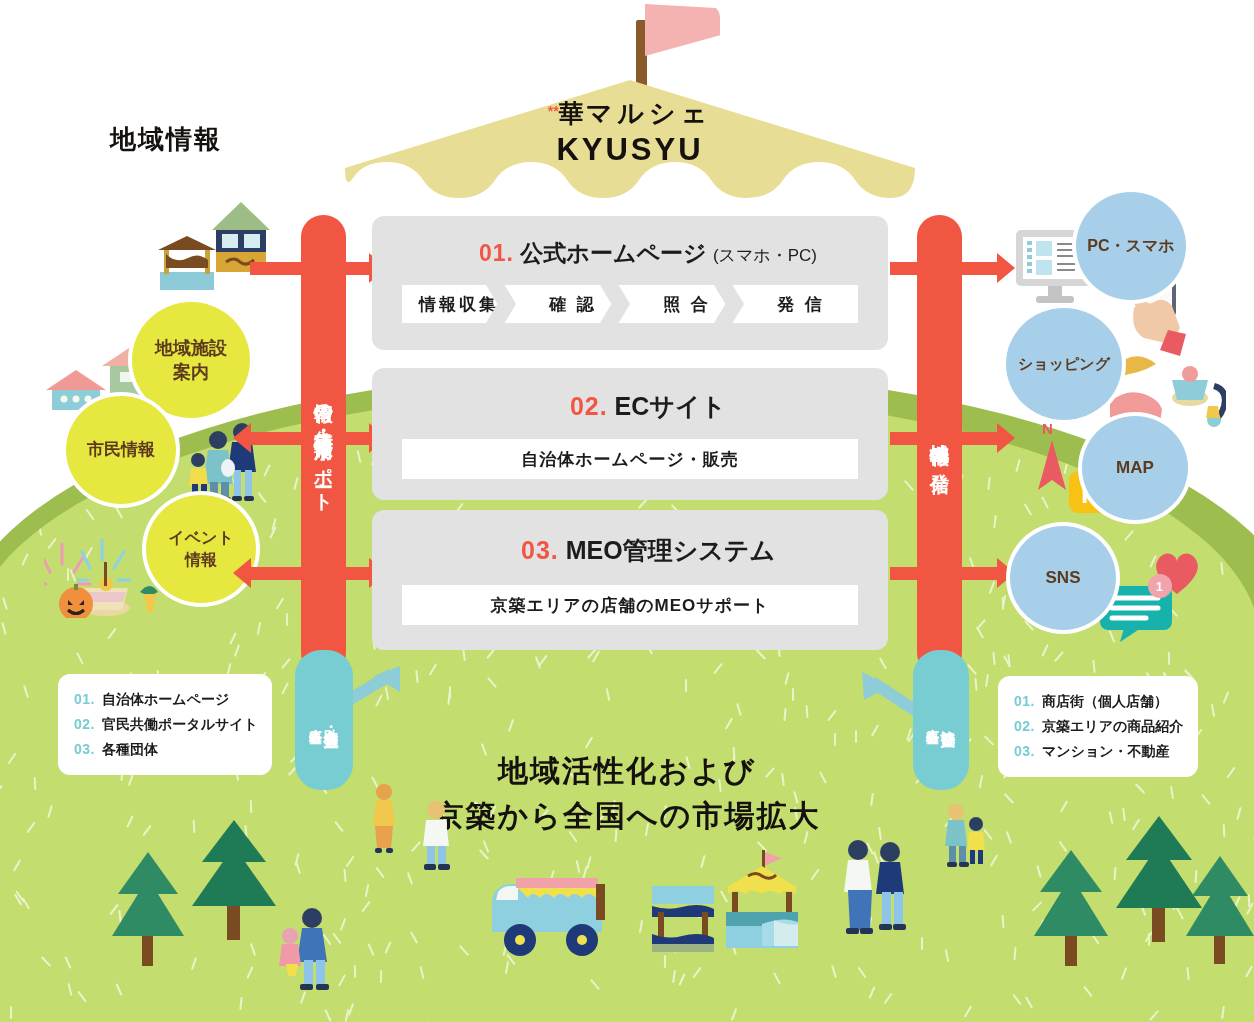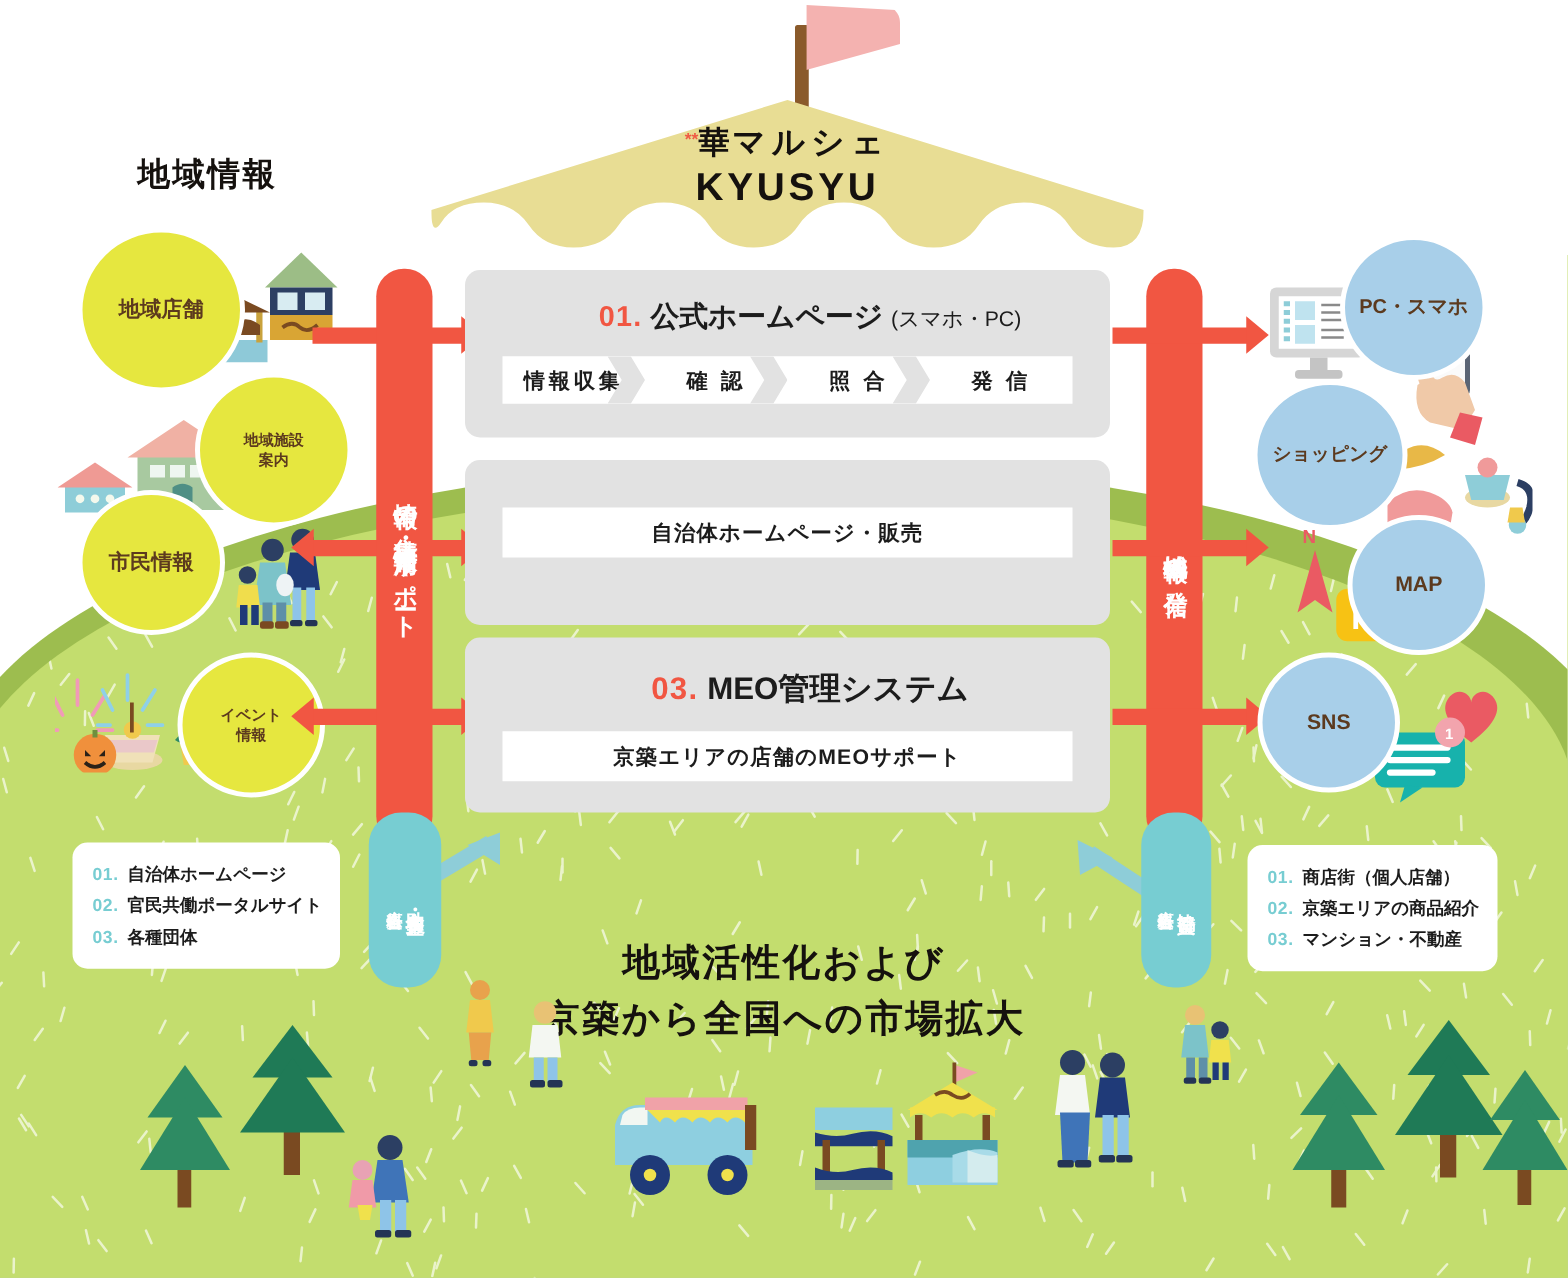--- a/index.html
+++ b/index.html
@@ -681,31 +681,28 @@
       <rect x="60" y="36" width="3" height="24" fill="#7a4a21"></rect>
       <circle cx="32" cy="78" r="17" fill="#f0903c"></circle>
       <path d="M24 74 l5 5 l-5 0 Z M40 74 l-5 5 l5 0 Z" fill="#2a2118"></path>
       <path d="M24 84 q8 7 16 0" stroke="#2a2118" stroke-width="3" fill="none"></path>
       <rect x="30" y="58" width="4" height="6" fill="#6f8f3e"></rect>
       <path d="M96 66 q10 -12 18 0 q-9 6 -18 0" fill="#2e8b63"></path>
       <path d="M100 68 h12 l-3 18 h-6 Z" fill="#f0c94c"></path>
     </svg>
   </div>
 
-  <div class="ycirc" style="left:62px;top:182px;width:134px;height:132px;font-size:17px;">
-    <span>地域店舗</span>
-  </div>
-  <div class="ycirc" style="left:156px;top:298px;width:126px;height:124px;font-size:12px;white-space:pre-line;">
+  <div class="ycirc" style="left:128px;top:298px;width:126px;height:124px;font-size:18px;white-space:pre-line;">
     <span>地域施設
 案内</span>
   </div>
   <div class="ycirc" style="left:62px;top:392px;width:118px;height:116px;font-size:17px;">
     <span>市民情報</span>
   </div>
-  <div class="ycirc" style="left:142px;top:522px;width:118px;height:116px;font-size:12px;white-space:pre-line;">
+  <div class="ycirc" style="left:142px;top:491px;width:118px;height:116px;font-size:16px;white-space:pre-line;">
     <span>イベント
 情報</span>
   </div>
 
   <div class="arr r" style="left:250px;top:262px;width:120px;"></div>
   <div class="arr r l" style="left:250px;top:432px;width:120px;"></div>
   <div class="arr r l" style="left:250px;top:567px;width:120px;"></div>
 
   <div class="pillar" style="left:301px;top:215px;width:45px;height:460px;">
     <span>情報の集積・情報活用サポート</span>
@@ -730,20 +727,24 @@
     </div>
     <div class="white-strip flow" style="width:456px;margin-top:16px;">
       <div class="flow-cell">情報収集</div>
       <div class="flow-cell">確 認</div>
       <div class="flow-cell">照 合</div>
       <div class="flow-cell">発 信</div>
     </div>
   </div>
 
   <div class="panel" style="left:372px;top:368px;width:516px;height:132px;padding-top:22px;">
+    <div class="panel-title" style="font-size:25px;">
+      <span class="num">02.</span>
+      <span>ECサイト</span>
+    </div>
     <div class="white-strip" style="width:456px;height:40px;margin-top:16px;font-size:17px;letter-spacing:1px;">自治体ホームページ・販売</div>
   </div>
 
   <div class="panel" style="left:372px;top:510px;width:516px;height:140px;padding-top:24px;">
     <div class="panel-title" style="font-size:25px;">
       <span class="num">03.</span>
       <span>MEO管理システム</span>
     </div>
     <div class="white-strip" style="width:456px;height:40px;margin-top:18px;font-size:17px;letter-spacing:1px;">京築エリアの店舗のMEOサポート</div>
   </div>

